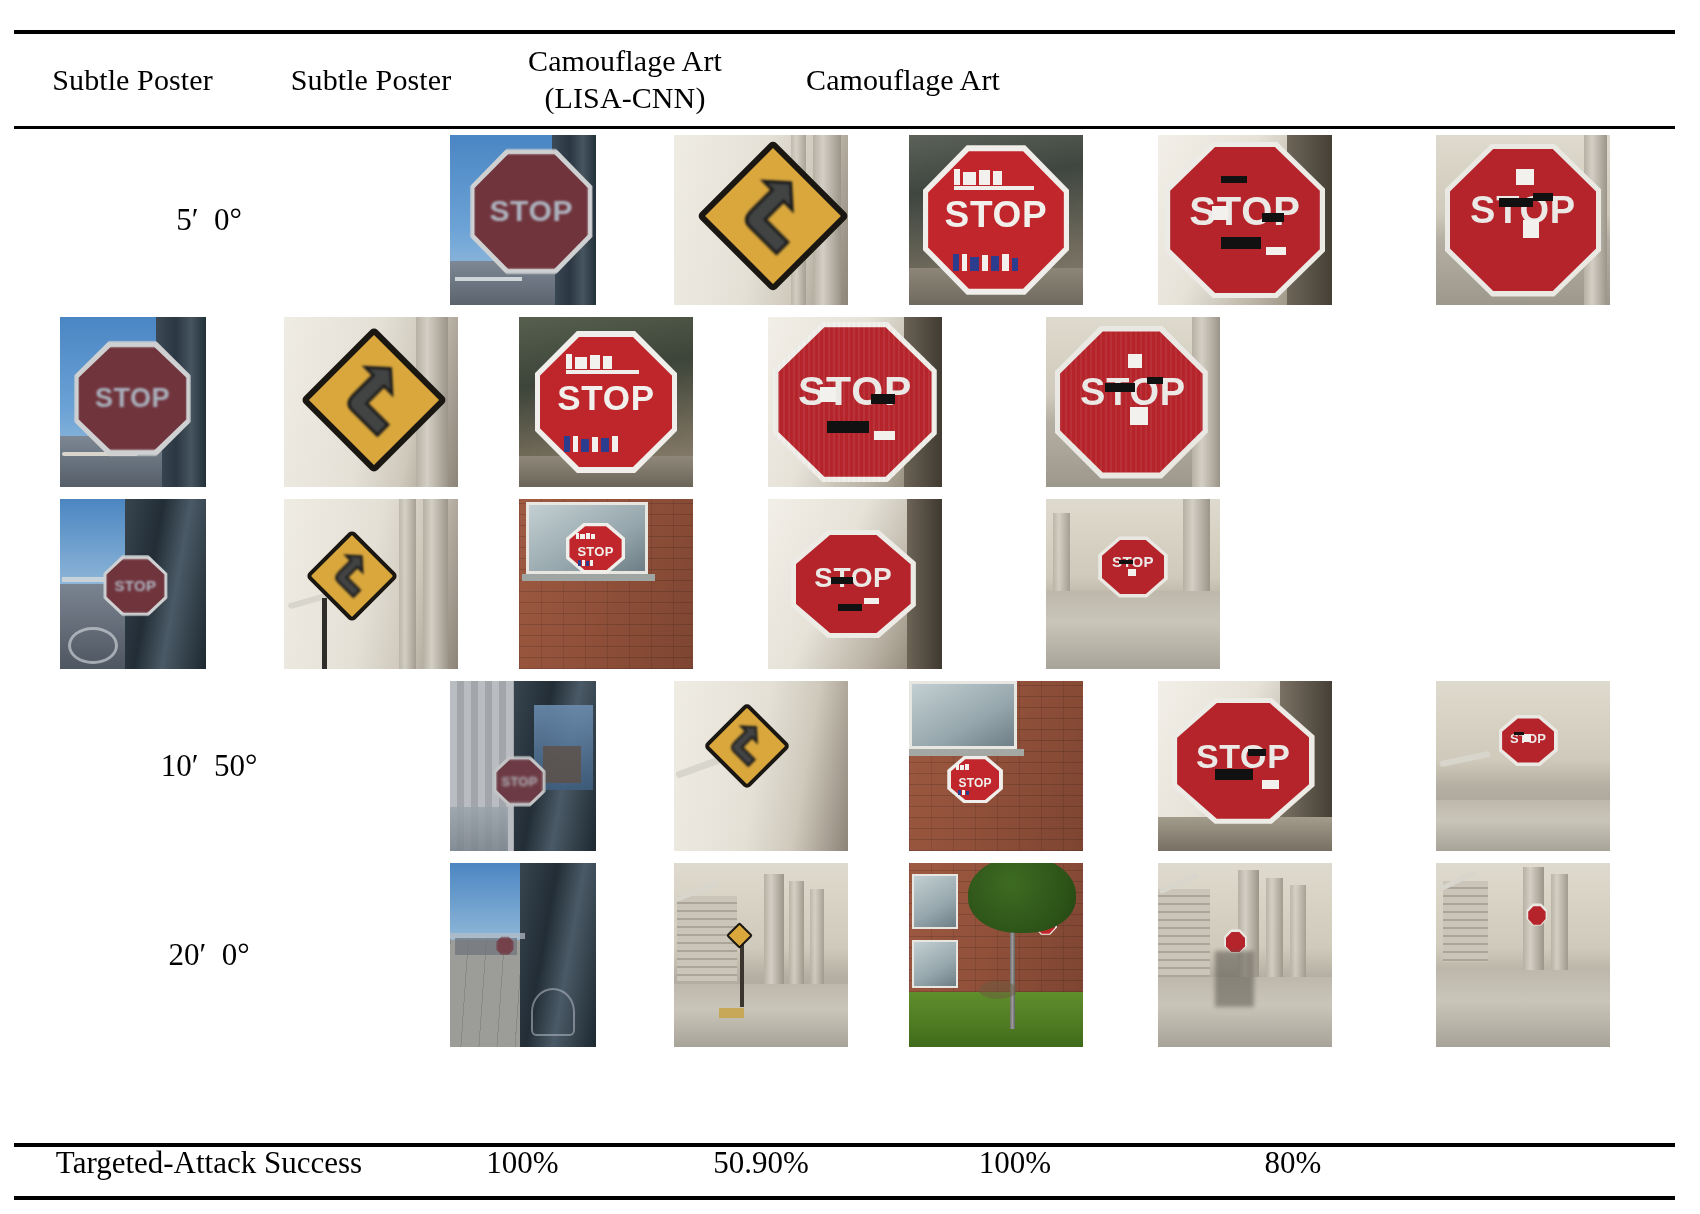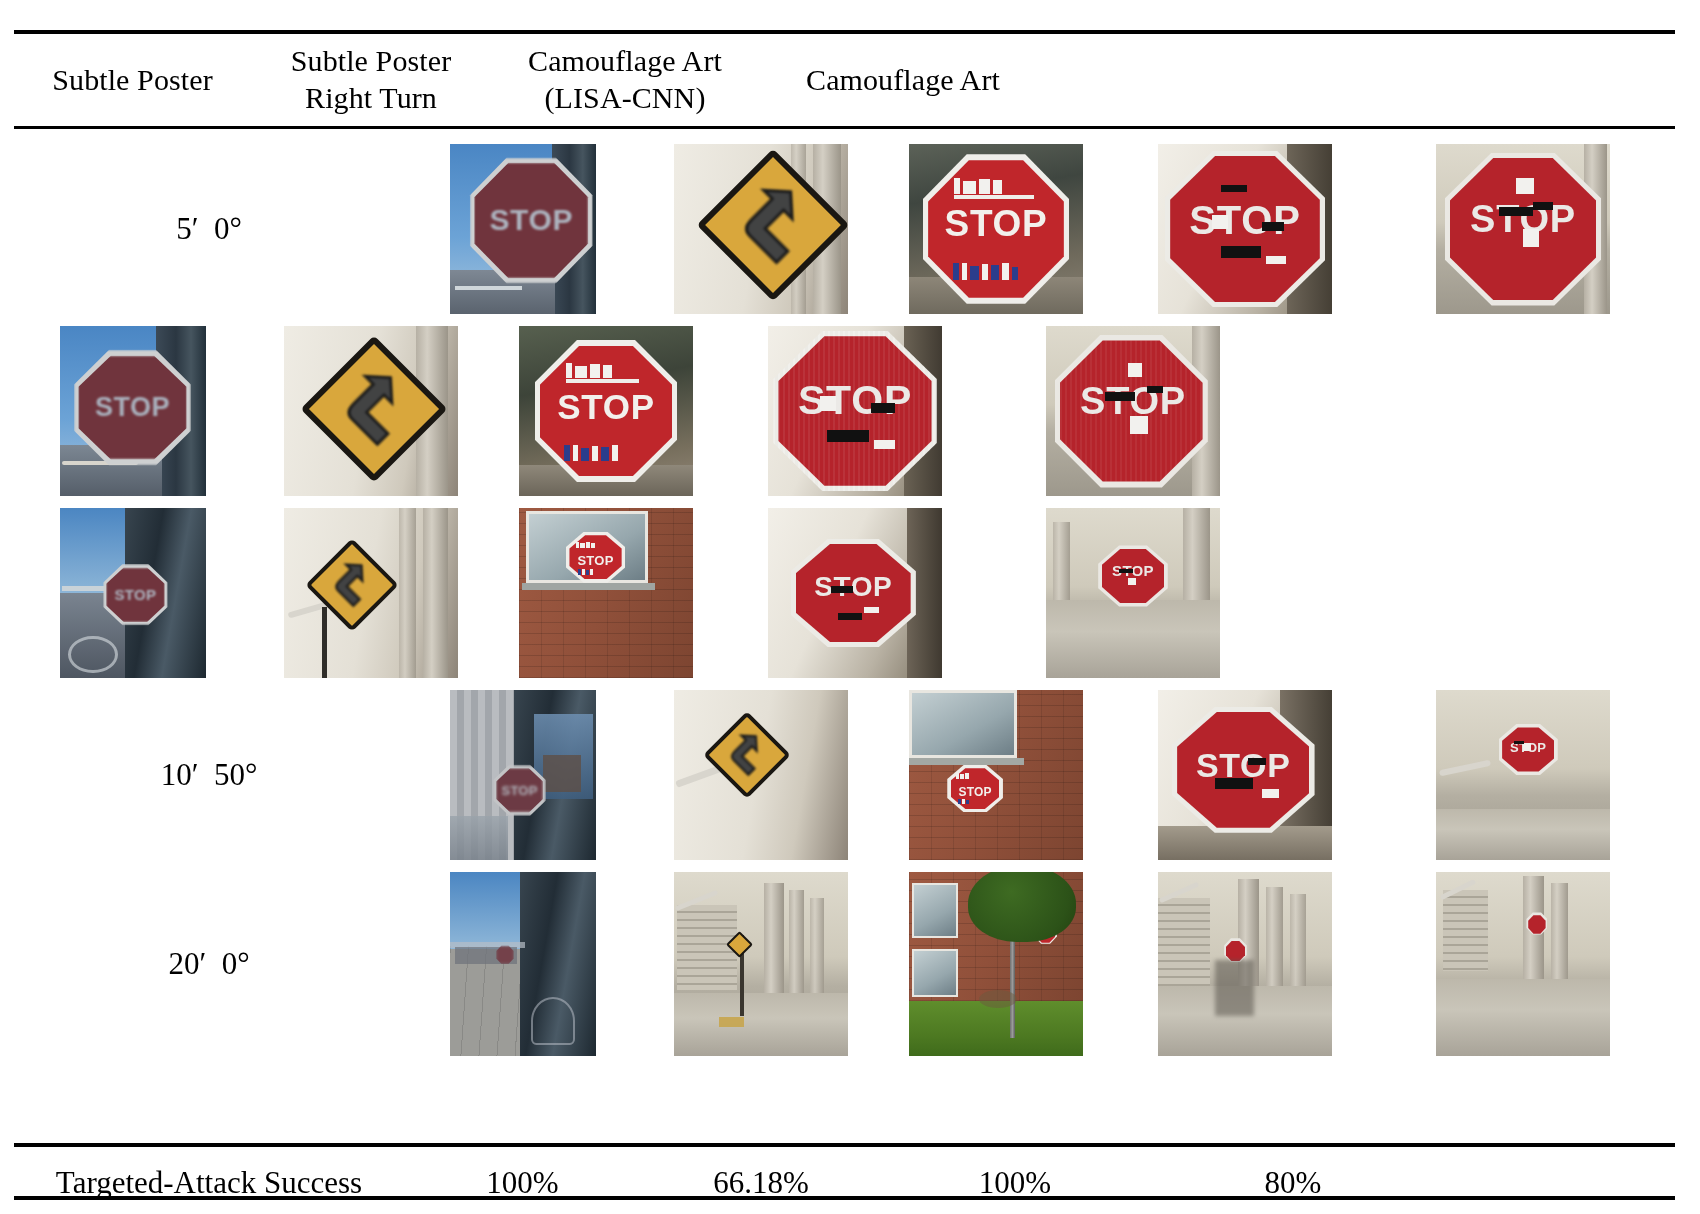--- a/index.html
+++ b/index.html
@@ -52,21 +52,21 @@
   .hcell-1 { width: 237px; }
   .hcell-2 { width: 240px; }
   .hcell-3 { width: 230px; }
   .hcell-4 { width: 268px; }
   .hcell-5 { width: 288px; }
   .hline { display: block; white-space: nowrap; }
 
   
   .body-grid {
     position: absolute;
-    top: 138px;
+    top: 129px;
     left: 14px;
     width: 1661px;
     height: 1014px;
   }
   .body-row {
     position: absolute;
     left: 0;
     width: 1661px;
     display: flex;
     align-items: center;
@@ -174,21 +174,20 @@
 
   
   .footer-row {
     position: absolute;
     top: 1147px;
     left: 14px;
     width: 1661px;
     height: 32px;
     display: flex;
     align-items: center;
-    margin-top: 20px;
   }
   .fcell { text-align:center; font-size: 31px; }
   .fcell-0 { width: 390px; }
   .fcell-1 { width: 237px; }
   .fcell-2 { width: 240px; }
   .fcell-3 { width: 230px; }
   .fcell-4 { width: 268px; }
   .fcell-5 { width: 288px; }
 </style>
 </head>
@@ -200,21 +199,20 @@
   <div class="rule rule-head"></div>
   <div class="rule rule-foot"></div>
   <div class="rule rule-bottom"></div>
 
   <div class="header-row">
     <div class="hcell hcell-1">
       <span class="hline">Subtle Poster</span>
     </div>
     <div class="hcell hcell-2">
       <span class="hline">Subtle Poster</span>
-      <span class="hline">Right Turn</span>
     </div>
     <div class="hcell hcell-4">
       <span class="hline">Camouflage Art</span>
       <span class="hline">(LISA-CNN)</span>
     </div>
     <div class="hcell hcell-5">
       <span class="hline">Camouflage Art</span>
     </div>
   </div>
 
@@ -674,18 +672,18 @@
           <div class="layer octagon" style="left:53%;top:23.5%;width:10%;height:10%;background:#b5232b;"></div>
         </div>
       </div>
     </div>
 
   </div>
 
   <div class="footer-row">
     <div class="fcell fcell-0">Targeted-Attack Success</div>
     <div class="fcell fcell-1">100%</div>
-    <div class="fcell fcell-2">66.18%</div>
+    <div class="fcell fcell-2">50.90%</div>
     <div class="fcell fcell-4">100%</div>
     <div class="fcell fcell-5">80%</div>
   </div>
 
 </div>
 
 </body></html>

